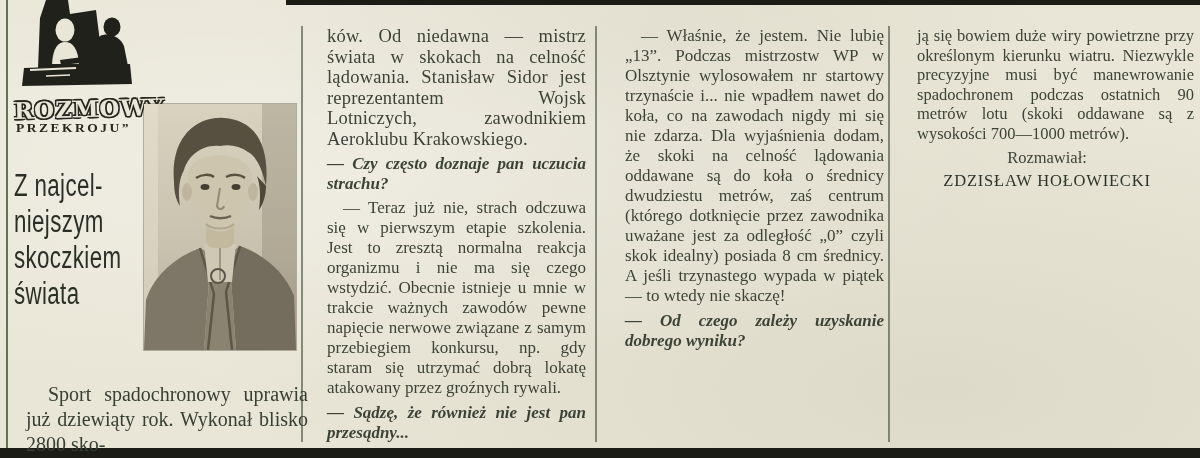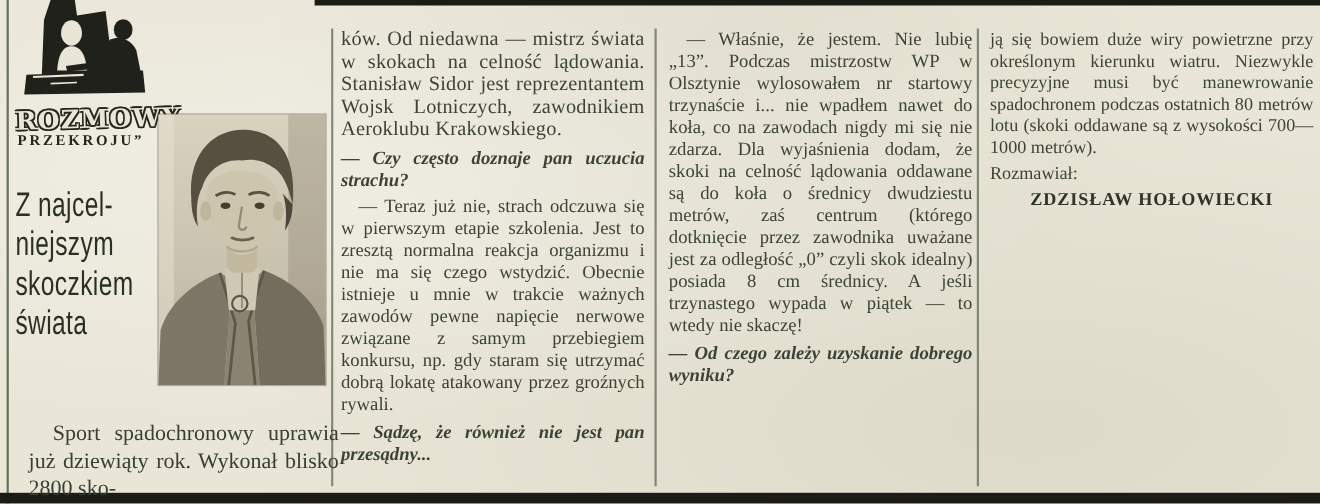--- a/index.html
+++ b/index.html
@@ -23,21 +23,21 @@
   .divider.d1{left:301px;}
   .divider.d2{left:595px;}
   .divider.d3{left:888px;}
 
   
   .col{position:absolute;top:26px;text-align:justify;}
   .col2{left:310px;width:276px;}
   .col3{left:608px;width:276px;}
   .col4{left:900px;width:294px;}
 
-  p{margin:0 0 5px 0;font-size:17px;line-height:20px;}
+  p{margin:0 0 5px 17px;font-size:17px;line-height:20px;}
   .col4 p{font-size:16.5px;line-height:19.6px;margin-bottom:4px;}
   .lead2{font-size:18.5px;line-height:20.5px;letter-spacing:.2px;}
   .q{font-style:italic;font-weight:600;margin-top:3px;margin-bottom:4px;}
   .a{text-indent:16px;}
   .noindent{text-indent:0;}
 
   
   .col1{position:absolute;left:14px;top:0;width:282px;height:448px;text-align:justify;}
   .logo-art{position:absolute;left:2px;top:0;}
   .logo-word{
@@ -58,22 +58,22 @@
   .headline{position:absolute;left:0;top:168px;margin:0;font-family:"Liberation Sans", sans-serif;
     font-weight:normal;color:#2b3026;}
   .headline .hl{display:block;font-size:31px;line-height:36px;white-space:nowrap;
     transform:scaleX(.72);transform-origin:0 50%;letter-spacing:.5px;}
   .photo{position:absolute;left:130px;top:104px;width:152px;height:246px;
     outline:1px solid rgba(60,55,40,.35);background:#c6bfac;}
   .lead1{position:absolute;left:0;top:370px;width:282px;margin:12px;
     font-size:20px;line-height:25px;text-indent:22px;text-align:justify;color:#373f33;}
 
   
-  .byline-label{font-size:17px;margin:2px 0 0 0;text-indent:0;}
-  .byline-name{text-align:center;font-size:18px;font-weight:bold;letter-spacing:.8px;
+  .byline-label{text-align:center;font-size:17px;margin:2px 0 0 0;text-indent:0;}
+  .byline-name{text-align:center;font-size:18px;font-weight:normal;letter-spacing:.8px;
     margin:1px 0 0 0;text-indent:0;color:#2e342a;}
 </style>
 </head>
 <body>
 
 <div class="page">
 
   <div class="edge-left"></div>
   <div class="rule-top"></div>
   <div class="rule-bottom"></div>
@@ -158,18 +158,18 @@
     <p class="a">— Teraz już nie, strach odczuwa się w pierwszym etapie szkolenia. Jest to zresztą normalna reakcja organizmu i nie ma się czego wstydzić. Obecnie istnieje u mnie w trakcie ważnych zawodów pewne napięcie nerwowe związane z samym przebiegiem konkursu, np. gdy staram się utrzymać dobrą lokatę atakowany przez groźnych rywali.</p>
     <p class="q">— Sądzę, że również nie jest pan przesądny...</p>
   </div>
 
   <div class="col col3">
     <p class="a">— Właśnie, że jestem. Nie lubię „13”. Podczas mistrzostw WP w Olsztynie wylosowałem nr startowy trzynaście i... nie wpadłem nawet do koła, co na zawodach nigdy mi się nie zdarza. Dla wyjaśnienia dodam, że skoki na celność lądowania oddawane są do koła o średnicy dwudziestu metrów, zaś centrum (którego dotknięcie przez zawodnika uważane jest za odległość „0” czyli skok idealny) posiada 8 cm średnicy. A jeśli trzynastego wypada w piątek — to wtedy nie skaczę!</p>
     <p class="q">— Od czego zależy uzyskanie dobrego wyniku?</p>
   </div>
 
   <div class="col col4">
-    <p class="noindent">ją się bowiem duże wiry powietrzne przy określonym kierunku wiatru. Niezwykle precyzyjne musi być manewrowanie spadochronem podczas ostatnich 80 metrów lotu (skoki oddawane są z wysokości 700—1000 metrów).</p>
+    <p class="noindent">ją się bowiem duże wiry powietrzne przy określonym kierunku wiatru. Niezwykle precyzyjne musi być manewrowanie spadochronem podczas ostatnich 90 metrów lotu (skoki oddawane są z wysokości 700—1000 metrów).</p>
     <p class="byline-label">Rozmawiał:</p>
     <p class="byline-name">ZDZISŁAW HOŁOWIECKI</p>
   </div>
 
 </div>
 
 </body></html>

